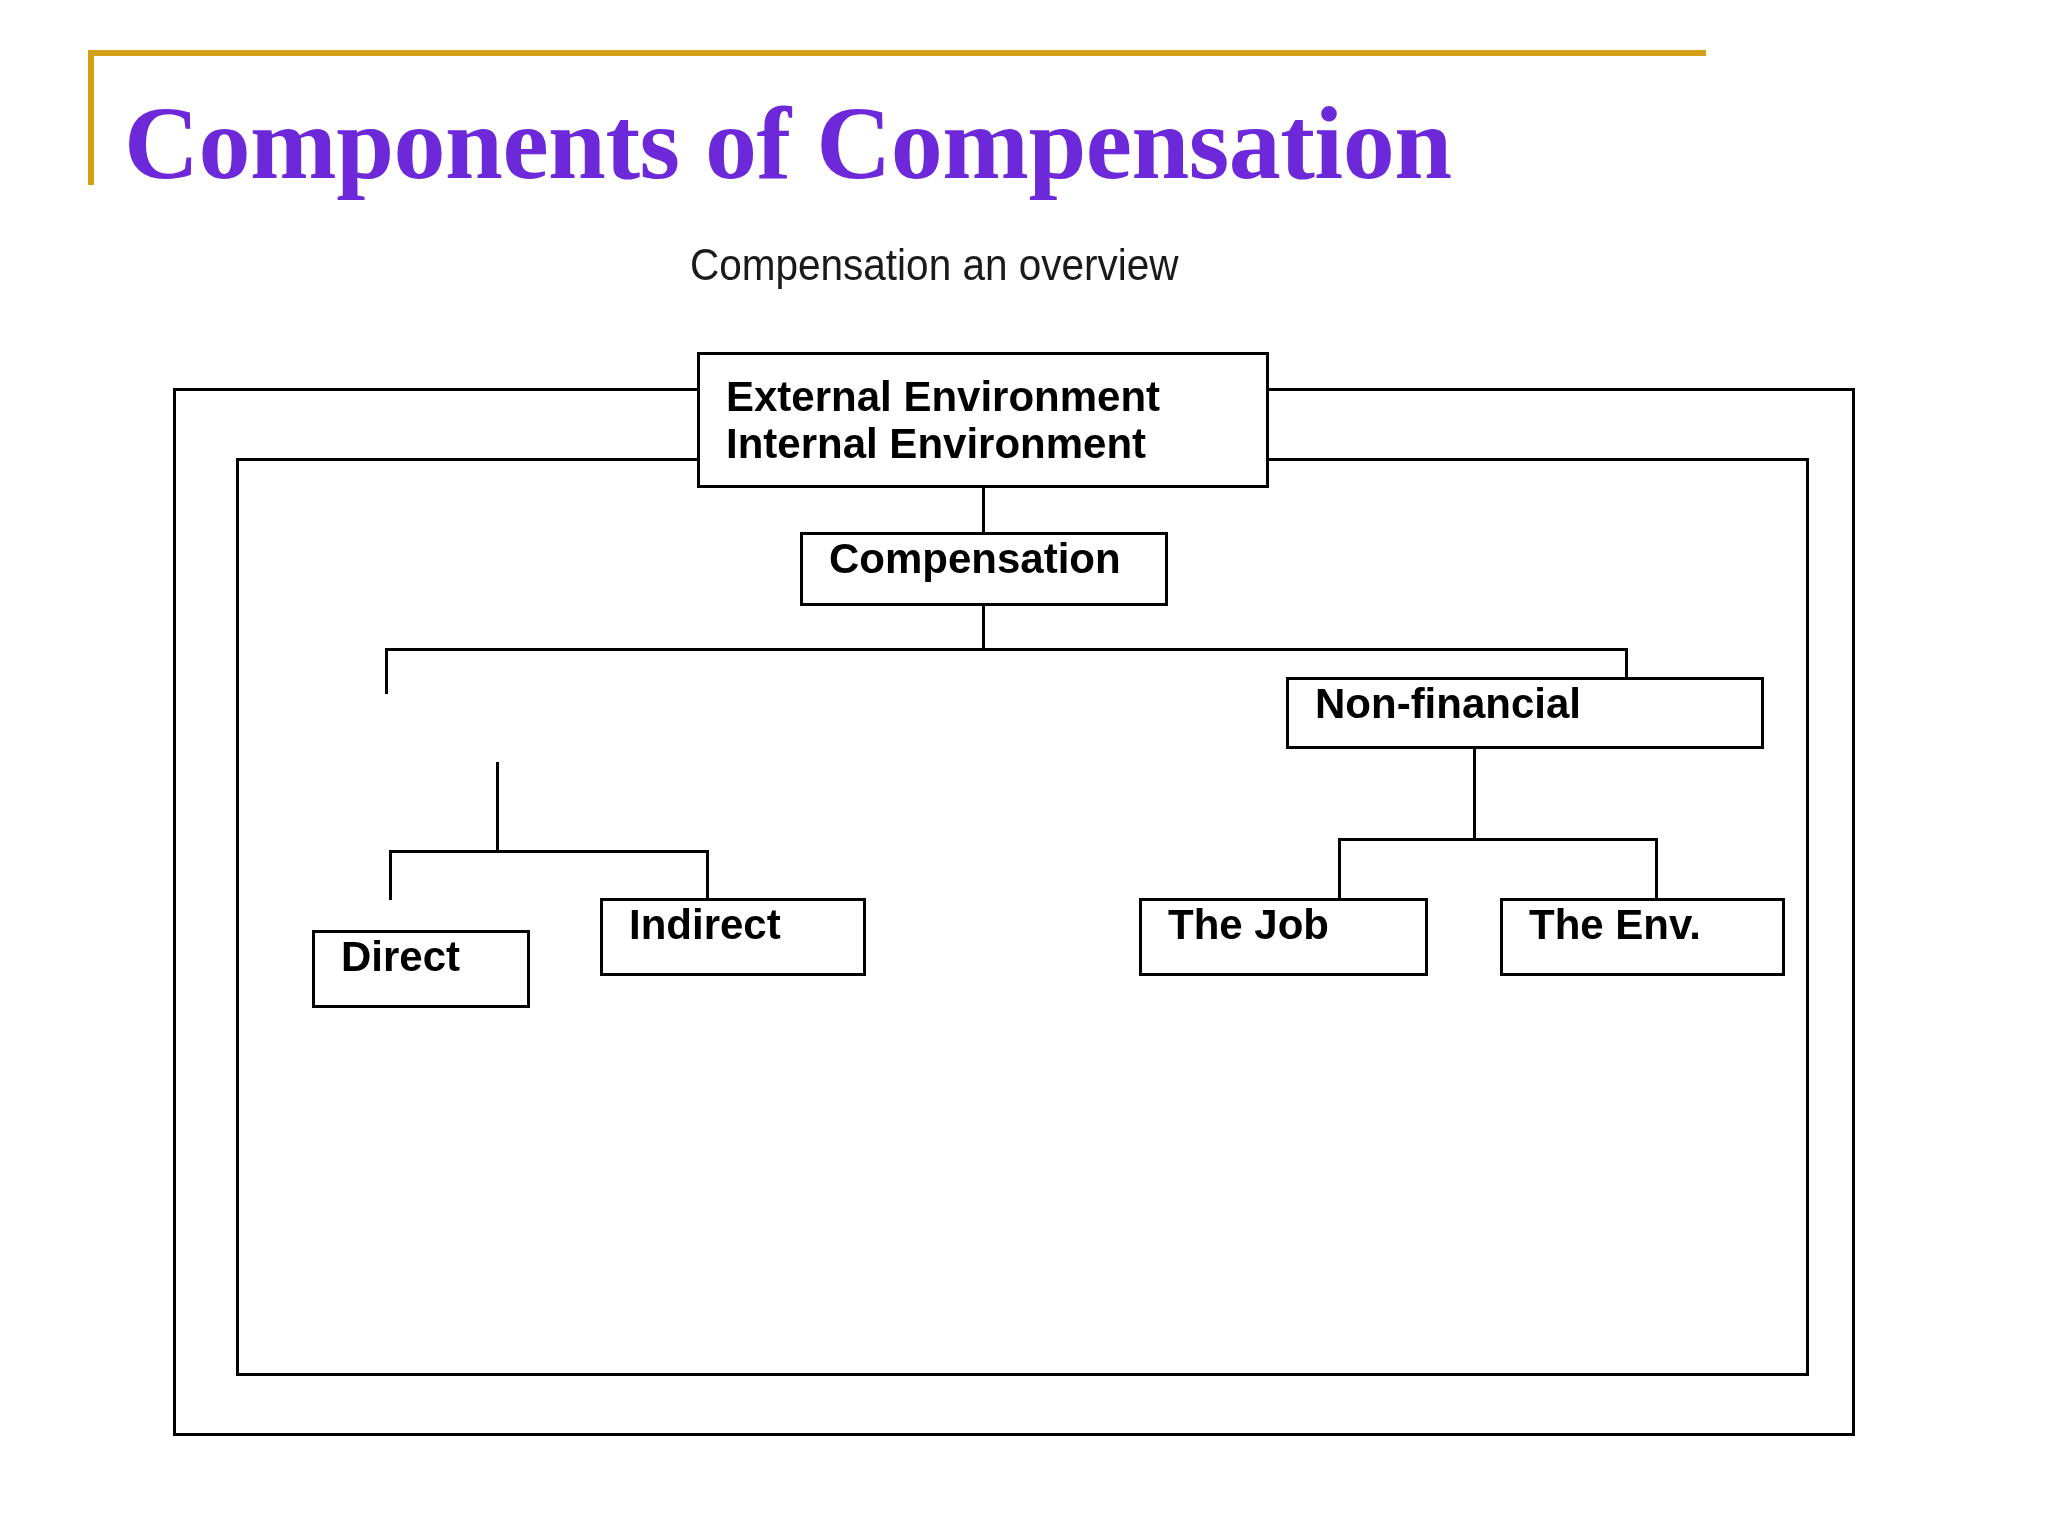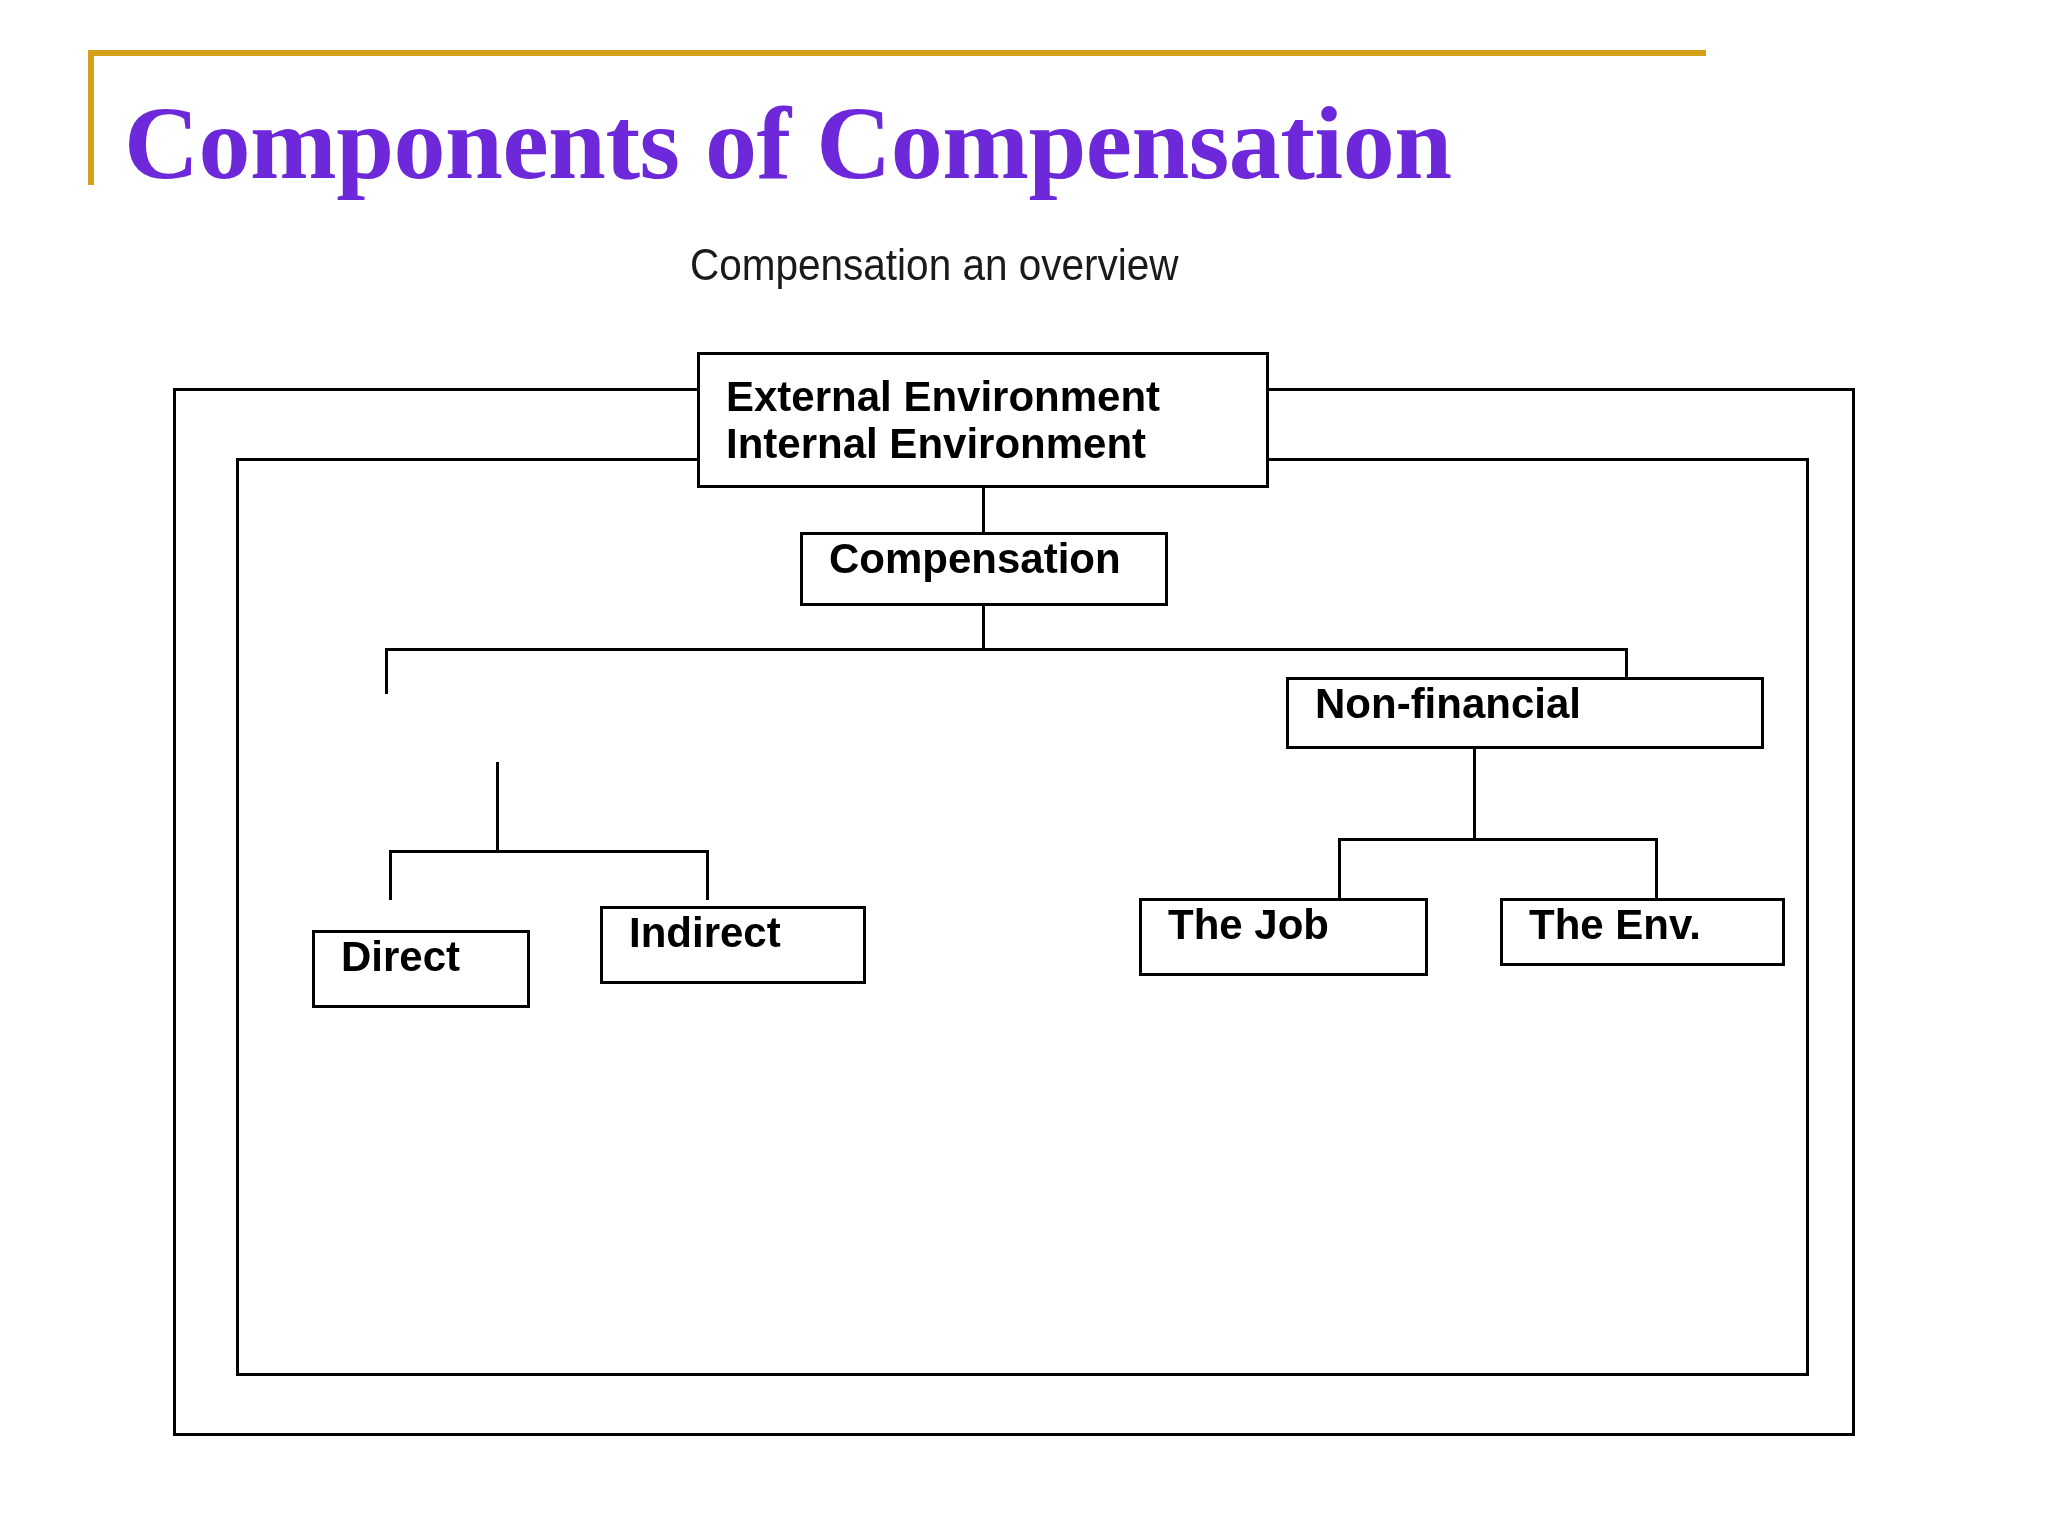--- a/index.html
+++ b/index.html
@@ -118,28 +118,27 @@
     left: 1286px; top: 677px; width: 478px; height: 72px;
     font-size: 42px;
   }
   #node-direct {
     left: 312px; top: 930px; width: 218px; height: 78px;
     font-size: 42px;
   }
   #node-indirect {
     left: 600px; top: 898px; width: 266px; height: 78px;
     font-size: 42px;
-    margin-top: 8px;
   }
   #node-thejob {
     left: 1139px; top: 898px; width: 289px; height: 78px;
     font-size: 42px;
   }
   #node-theenv {
-    left: 1500px; top: 898px; width: 285px; height: 68px;
+    left: 1500px; top: 898px; width: 285px; height: 78px;
     font-size: 42px;
   }
 
   
   .conn {
     position: absolute;
     background: #000000;
     z-index: 2;
   }
   .conn.h { height: 3px; }

